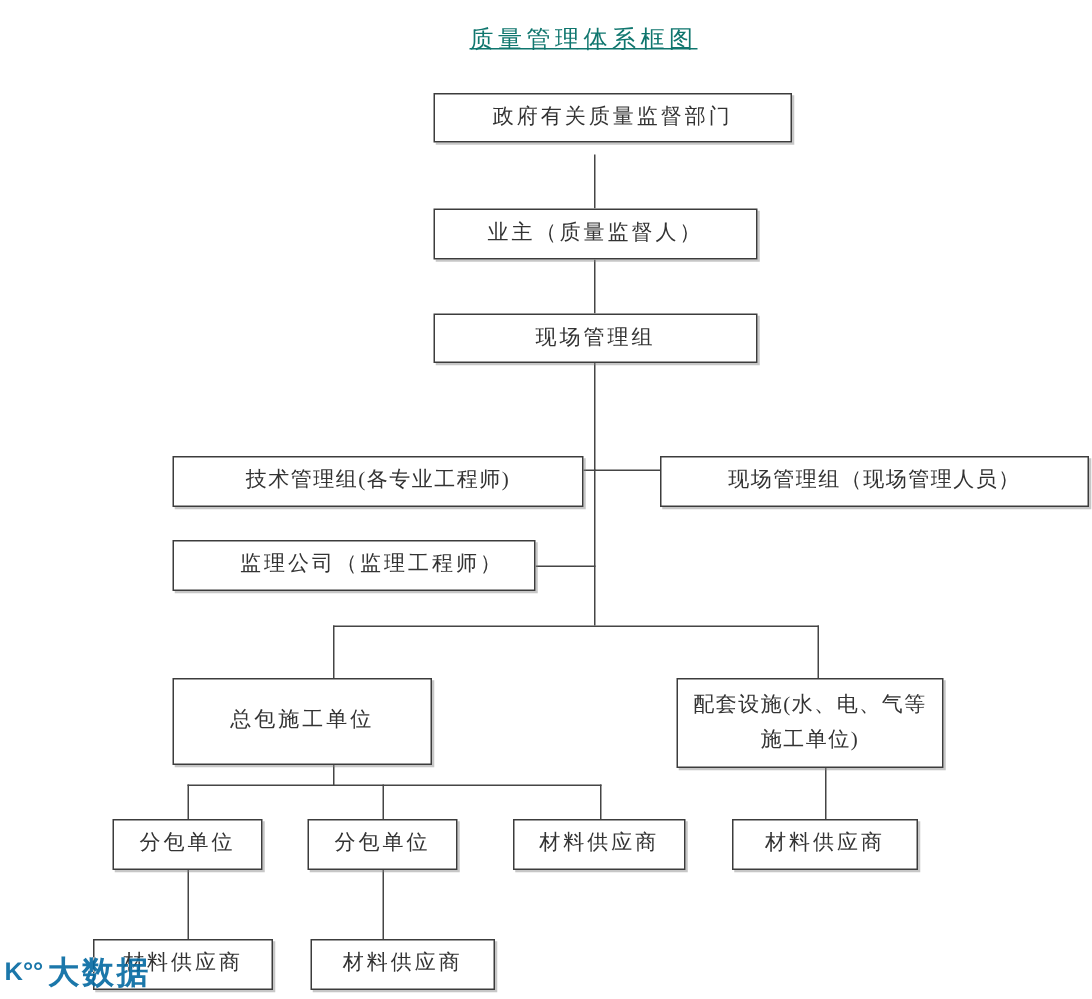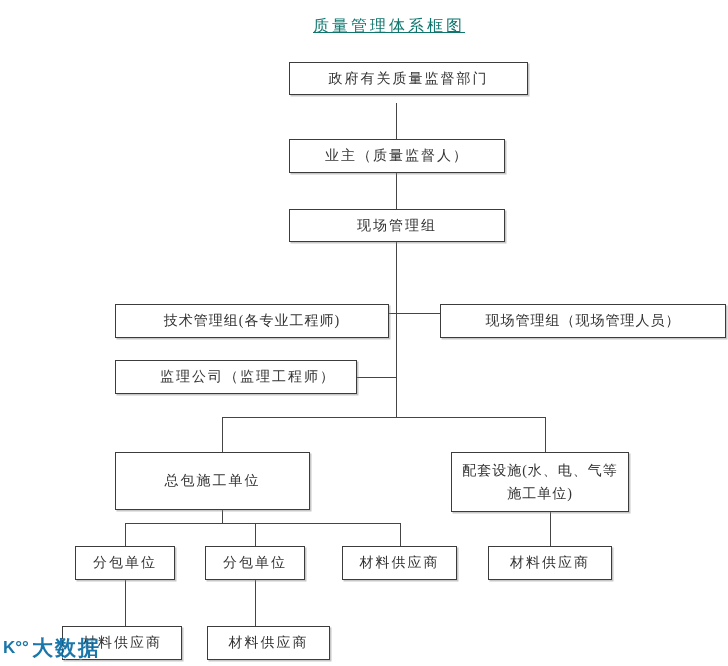--- a/index.html
+++ b/index.html
@@ -38,21 +38,21 @@
   .v{width:1px;}
   .h{height:1px;}
 
   
   .n-gov {left:289px;top:62px; width:239px;height:33px;}
   .n-own {left:289px;top:139px;width:216px;height:34px;}
   .n-pm  {left:289px;top:209px;width:216px;height:33px;}
   .n-tech{left:115px;top:304px;width:274px;height:34px;letter-spacing:1px;}
   .n-site{left:440px;top:304px;width:286px;height:34px;letter-spacing:1px;}
   .n-sup {left:115px;top:360px;width:242px;height:34px;padding-left:24px;}
-  .n-gen {left:115px;top:452px;width:195px;height:58px;}
+  .n-gen {left:115px;top:452px;width:173px;height:58px;}
   .n-fac {left:451px;top:452px;width:178px;height:60px;letter-spacing:1px;padding:2px 6px;}
   .n-sub1{left:75px; top:546px;width:100px;height:34px;}
   .n-sub2{left:205px;top:546px;width:100px;height:34px;}
   .n-mat1{left:342px;top:546px;width:115px;height:34px;}
   .n-mat2{left:488px;top:546px;width:124px;height:34px;}
   .n-mat3{left:62px; top:626px;width:120px;height:34px;}
   .n-mat4{left:207px;top:626px;width:123px;height:34px;}
 
   .watermark{
     position:absolute;

